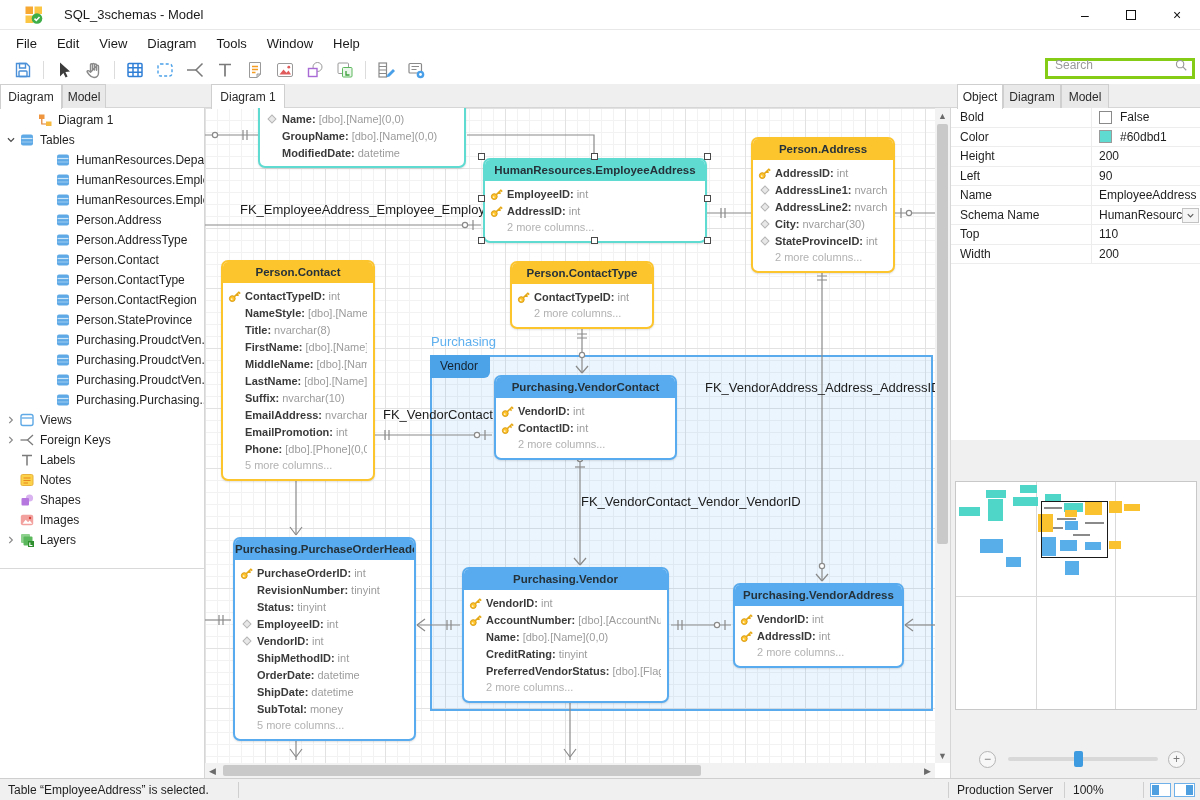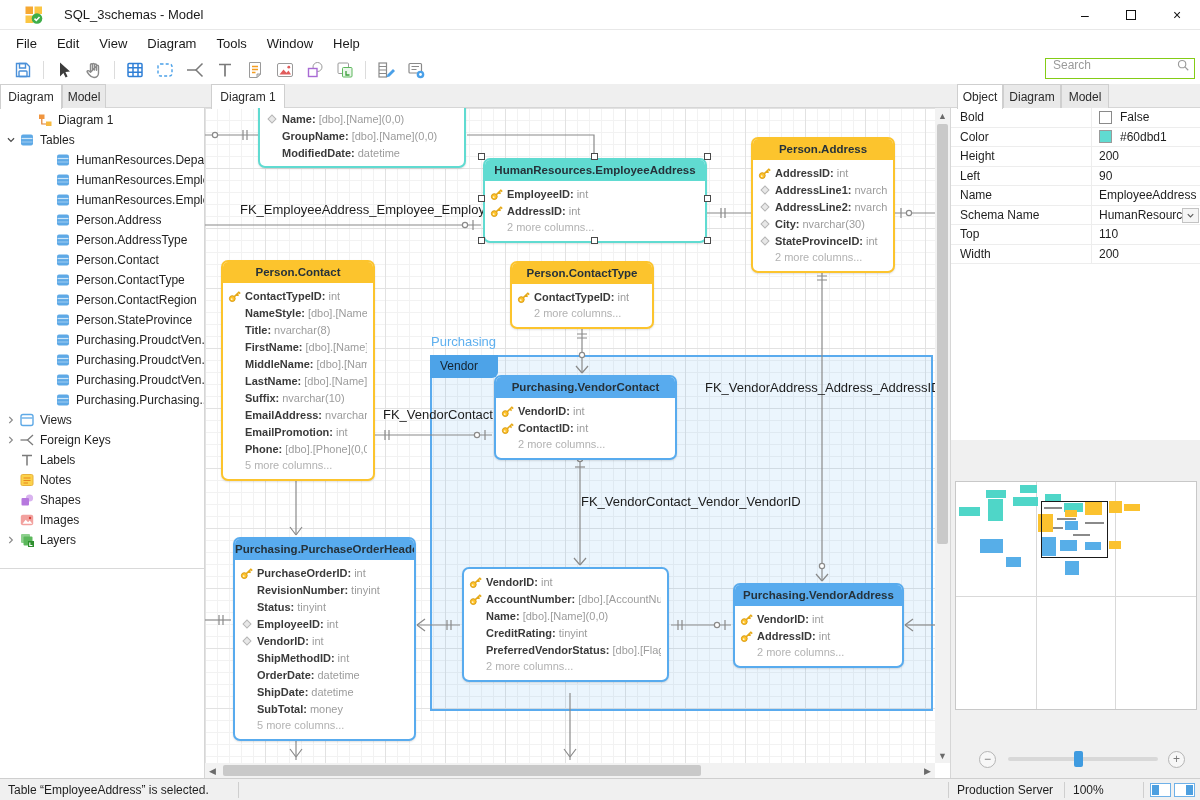--- a/index.html
+++ b/index.html
@@ -18,21 +18,21 @@
 
   
   .menubar { position:absolute; left:0; top:30px; width:1200px; height:26px; background:#fff; display:flex; align-items:center; padding-left:6px; }
   .menu-item { padding:4px 10px; font-size:13px; color:#1a1a1a; }
 
   
   .toolbar { position:absolute; left:0; top:56px; width:1200px; height:28px; background:#fff; display:flex; align-items:center; padding-left:8px; }
   .tbtn { width:30px; height:24px; display:flex; align-items:center; justify-content:center; }
   .tbtn .ico { width:20px; height:20px; }
   .tsep { width:1px; height:18px; background:#dcdcdc; margin:0 5px; }
-  .searchbox { position:absolute; right:5px; top:2px; width:150px; height:21px; border:1px solid #84cc16; background:#fff; display:flex; align-items:center; padding:0 4px 8px 7px; }
+  .searchbox { position:absolute; right:5px; top:2px; width:150px; height:21px; border:3px solid #84cc16; background:#fff; display:flex; align-items:center; padding:0 4px 8px 7px; }
   .searchbox input { flex:1; border:0; outline:0; font-family:inherit; font-size:12px; color:#333; background:transparent; min-width:0; }
   .searchbox input::placeholder { color:#9a9a9a; }
   .searchbox .ico { width:14px; height:14px; }
 
   
   .tabstrip { position:absolute; left:0; top:84px; width:1200px; height:24px; background:#efefef; border-bottom:1px solid #d6d6d6; }
   .tab { position:absolute; top:0; height:24px; display:flex; align-items:center; justify-content:center; font-size:12px; color:#2a2a2a; background:#e9e9e9; border:1px solid #cfcfcf; border-bottom:none; }
   .tab.active { background:#fff; height:25px; z-index:2; }
 
   
@@ -54,21 +54,21 @@
   .canvas { position:absolute; left:205px; top:108px; width:745px; height:670px; background:#fff; }
   .canvas-content { position:absolute; left:0; top:0; width:730px; height:655px; overflow:hidden;
     background-color:#fff;
     background-image:
       linear-gradient(#e2e2e2 1px, transparent 1px),
       linear-gradient(90deg,#e2e2e2 1px, transparent 1px),
       linear-gradient(#f2f2f2 1px, transparent 1px),
       linear-gradient(90deg,#f2f2f2 1px, transparent 1px);
     background-size:60px 60px,60px 60px,12px 12px,12px 12px; }
   .layer-region { position:absolute; border:2px solid #5aabee; background:rgba(98,175,240,0.13); }
-  .layer-tab { position:absolute; background:#4da3e8; color:#14222e; font-size:12px; padding:4px 20px 5px 10px; border-radius:0 0 6px 0; }
+  .layer-tab { position:absolute; background:#4da3e8; color:#14222e; font-size:12px; padding:4px 12px 5px 10px; border-radius:0 0 6px 0; }
   .layer-schema-label { position:absolute; color:#5fb0ef; font-size:13px; }
   .connections { position:absolute; left:0; top:0; z-index:1; pointer-events:none; }
   .fk-label { position:absolute; font-size:13px; color:#1c1c1c; white-space:nowrap; z-index:2; }
 
   .entity { position:absolute; border-radius:7px; background:#fff; z-index:3; box-shadow:0 1px 2px rgba(0,0,0,0.12); }
   .entity.teal { border:2px solid #60dbd1; }
   .entity.yellow { border:2px solid #fcc42d; }
   .entity.blue { border:2px solid #58abee; }
   .ent-h { height:21px; line-height:21px; text-align:center; font-size:11.5px; font-weight:600; color:#26323a; border-radius:5px 5px 0 0; white-space:nowrap; overflow:hidden; }
   .entity.teal .ent-h { background:#60dbd1; }
@@ -908,20 +908,21 @@
             </div>
             <div class="col-row">
               <span class="sp"></span>
               <span class="cn">SubTotal:</span>
               <span class="ct">money</span>
             </div>
             <div class="more">5 more columns...</div>
           </div>
         </div>
         <div class="entity blue" style="left: 257px; top: 459px; width: 207px;">
+          <div class="ent-h">Purchasing.Vendor</div>
           <div class="ent-b">
             <div class="col-row">
               <span class="ico ">
                 <svg viewBox="0 0 14 14">
                   <circle cx="4.3" cy="9.6" r="2.9" fill="#ffc32b" stroke="#d89a12"></circle>
                   <circle cx="3.7" cy="10.2" r="0.9" fill="#fff3cc"></circle>
                   <path d="M6.4 7.6l4.9-4.9M9 5l1.6 1.6M10.8 3.2l1.4 1.4" stroke="#e5a815" stroke-width="1.5" fill="none"></path>
                 </svg>
               </span>
               <span class="cn">VendorID:</span>

